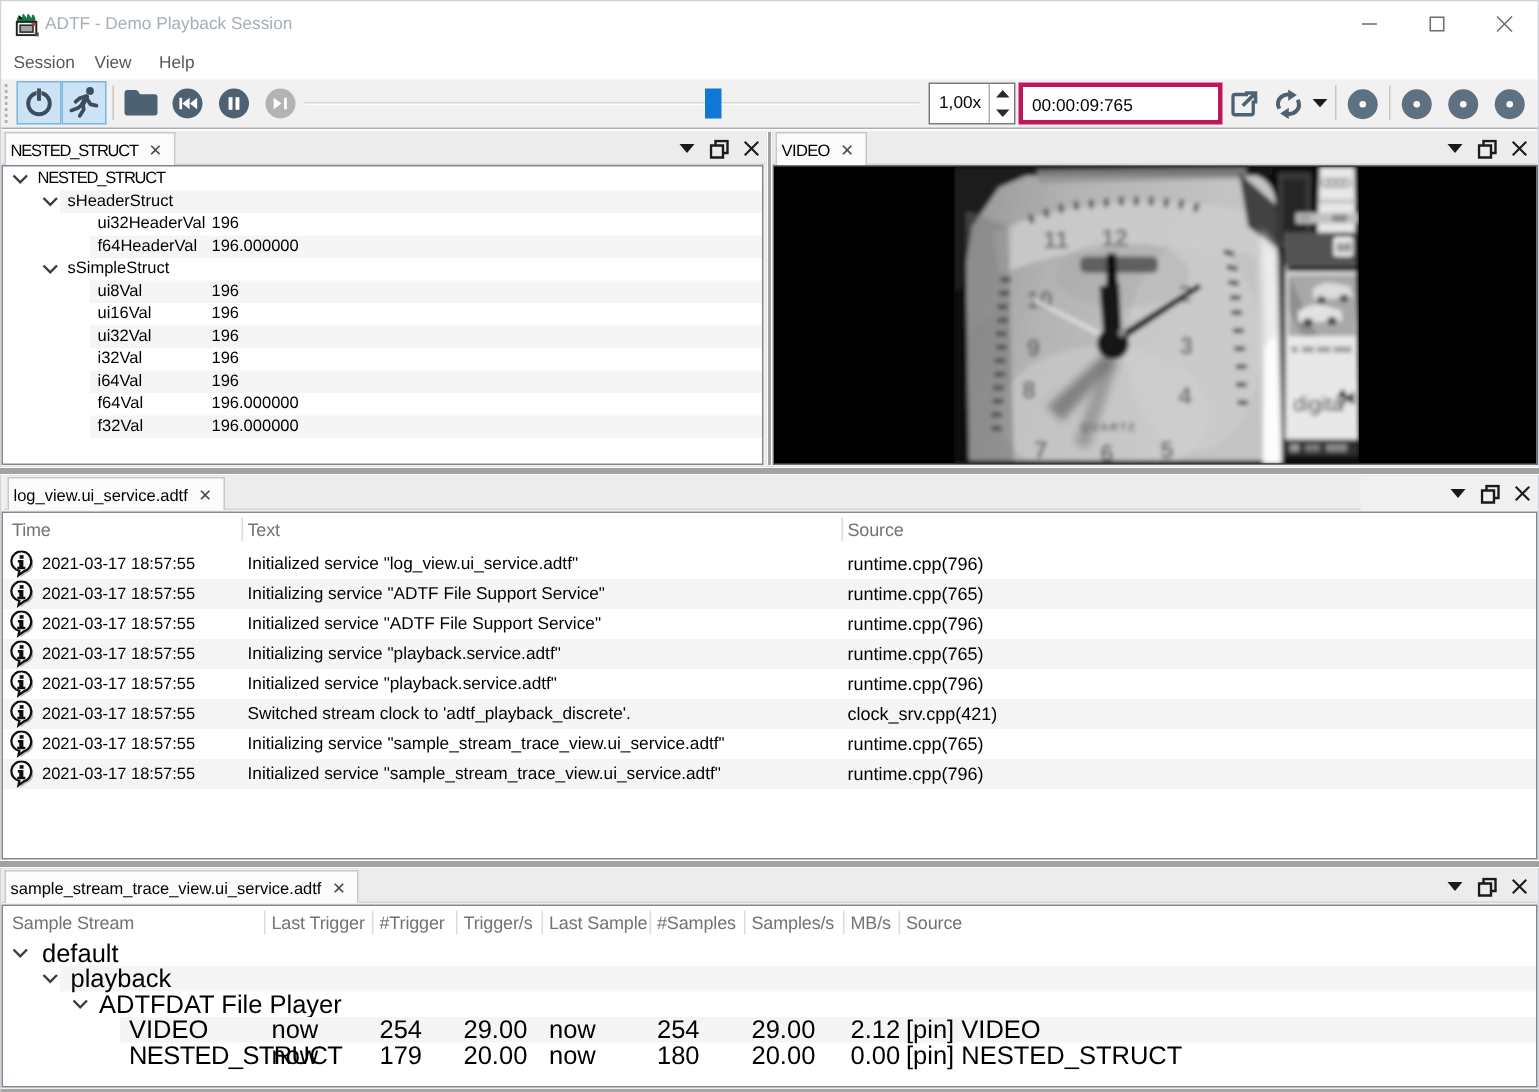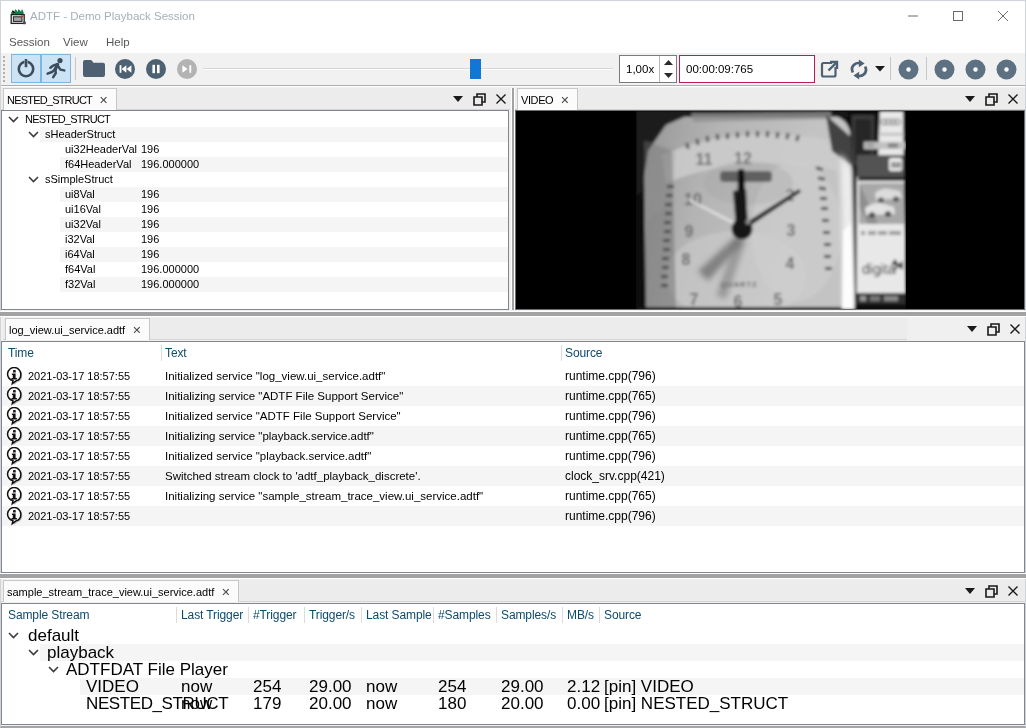--- a/index.html
+++ b/index.html
@@ -17,39 +17,39 @@
 #menubar span { position:absolute; top:5px; color:#585858; font-size:11.5px; }
 
 #toolbar { position:absolute; left:1px; top:53px; width:1024px; height:33px; background:#f1f1f1; border-bottom:1px solid #adadad; }
 .tbtn-hl { position:absolute; top:1px; width:30px; height:29px; background:#cbe3f5; border:1px solid #7db7e0; }
 .tsep { position:absolute; top:4px; width:1px; height:23px; background:#c7c7c7; }
 #slider-track { position:absolute; left:202px; top:15px; width:410px; height:2px; background:#d6d6d6; border-bottom:1px solid #fdfdfd; }
 #slider-handle { position:absolute; left:469px; top:6px; width:11px; height:20px; background:#1077d5; }
 #spinbox { position:absolute; left:618px; top:2px; width:58px; height:28px; background:#fff; border:1px solid #7a7a7a; }
 #spinbox .val { position:absolute; left:6px; top:7px; font-size:11.5px; }
 #spin-arrows { position:absolute; right:0; top:0; width:17px; height:26px; border-left:1px solid #b5b5b5; }
-#timefield { position:absolute; left:678px; top:2px; width:136px; height:28px; background:#fff; border:1px solid #be185d; }
+#timefield { position:absolute; left:678px; top:2px; width:136px; height:28px; background:#fff; border:3px solid #be185d; }
 #timefield .val { position:absolute; left:6px; top:7px; font-size:11.5px; }
 
 .dockbg { position:absolute; background:#f0f0f0; }
 .tabbar { position:absolute; height:22px; background:#ececec; border-bottom:1px solid #d4d4d4; }
 .tab { position:absolute; left:2px; top:0; height:22px; background:#fbfbfb; border:1px solid #c8c8c8; border-bottom:none; padding:5px 8px 0 3px; font-size:11px; color:#000; }
 .tab .x { display:inline-block; margin-left:7px; color:#4a4a4a; }
 .dockbtns { position:absolute; top:5px; }
 .panelbody { position:absolute; background:#fff; border:1px solid #82878f; overflow:hidden; }
 
 .hsplit { position:absolute; left:0; width:1026px; background:#a2a2a2; border-top:1px solid #fff; border-bottom:1px solid #fff; }
 #vsplit { position:absolute; left:511px; top:88px; width:4px; height:222px; background:#a2a2a2; border-left:1px solid #fff; border-right:1px solid #fff; }
 
 .trow { position:absolute; left:-2px; width:calc(100% + 2px); height:15px; line-height:15px; font-size:11px; white-space:nowrap; }
 .trow .name { position:absolute; top:0; }
 .trow .val { position:absolute; top:0; }
 .chev { position:absolute; top:4px; }
 
-.hdrow { position:absolute; margin-left:-2px; font-size:12px; letter-spacing:-0.1px; color:#0c4a6e; }
+.hdrow { position:absolute; margin-left:-2px; font-size:12px; letter-spacing:-0.1px; color:#737373; }
 .lrow { position:absolute; left:-2px; width:calc(100% + 2px); height:20px; line-height:20px; font-size:11px; white-space:nowrap; }
 .stripe { background:#f5f5f5; }
 .hsep { position:absolute; top:3px; width:1px; height:16px; background:#dcdcdc; }
 
 .brow { position:absolute; left:-2px; width:calc(100% + 2px); height:17px; line-height:17px; font-size:17px; white-space:nowrap; }
 .cell { position:absolute; top:0; }
 </style>
 </head>
 <body>
 <div id="frame"></div>
@@ -557,20 +557,21 @@
   <div class="lrow stripe" style="top:164px">
       <svg class="abs" style="left:6px;top:1px" width="19" height="19" viewBox="0 0 19 19">
         <g>
           <path d="M14.8 7.2 A6.6 6.6 0 1 0 6.9 13.6 L6.3 16.6 L9.9 13.9 A6.6 6.6 0 0 0 14.8 7.2 Z" fill="#b5b5b5" transform="translate(1.4,1.4)"></path>
           <path d="M14.8 7.2 A6.6 6.6 0 1 0 6.9 13.6 L6.3 16.6 L9.9 13.9 A6.6 6.6 0 0 0 14.8 7.2 Z" fill="#fafafa" stroke="#0e0e0e" stroke-width="1.5"></path>
           <rect x="7.1" y="3.1" width="2.6" height="2.4" fill="#0e0e0e"></rect>
           <path d="M5.9 6.4 L9.6 6.4 L9.6 10.9 L10.9 10.9 L10.9 12.5 L5.5 12.5 L5.5 10.9 L6.8 10.9 L6.8 8 L5.9 8 Z" fill="#0e0e0e"></path>
         </g>
       </svg>
       <span class="abs" style="left:28px">2021-03-17 18:57:55</span>
+      <span class="abs" style="left:165px;font-size:11.5px">Initialized service "sample_stream_trace_view.ui_service.adtf"</span>
       <span class="abs" style="left:565px;font-size:12px">runtime.cpp(796)</span>
     </div>
 </div>
 
 <div class="tabbar" style="left:1px;top:580px;width:1024px;">
   <div class="tab">sample_stream_trace_view.ui_service.adtf<span class="x">✕</span></div>
   <svg class="dockbtns" style="left:963px" width="12" height="12">
       <polygon points="1,3 11,3 6,9" fill="#1a1a1a"></polygon>
     </svg>
   <svg class="dockbtns" style="left:984px" width="13" height="13" viewBox="0 0 13 13">

